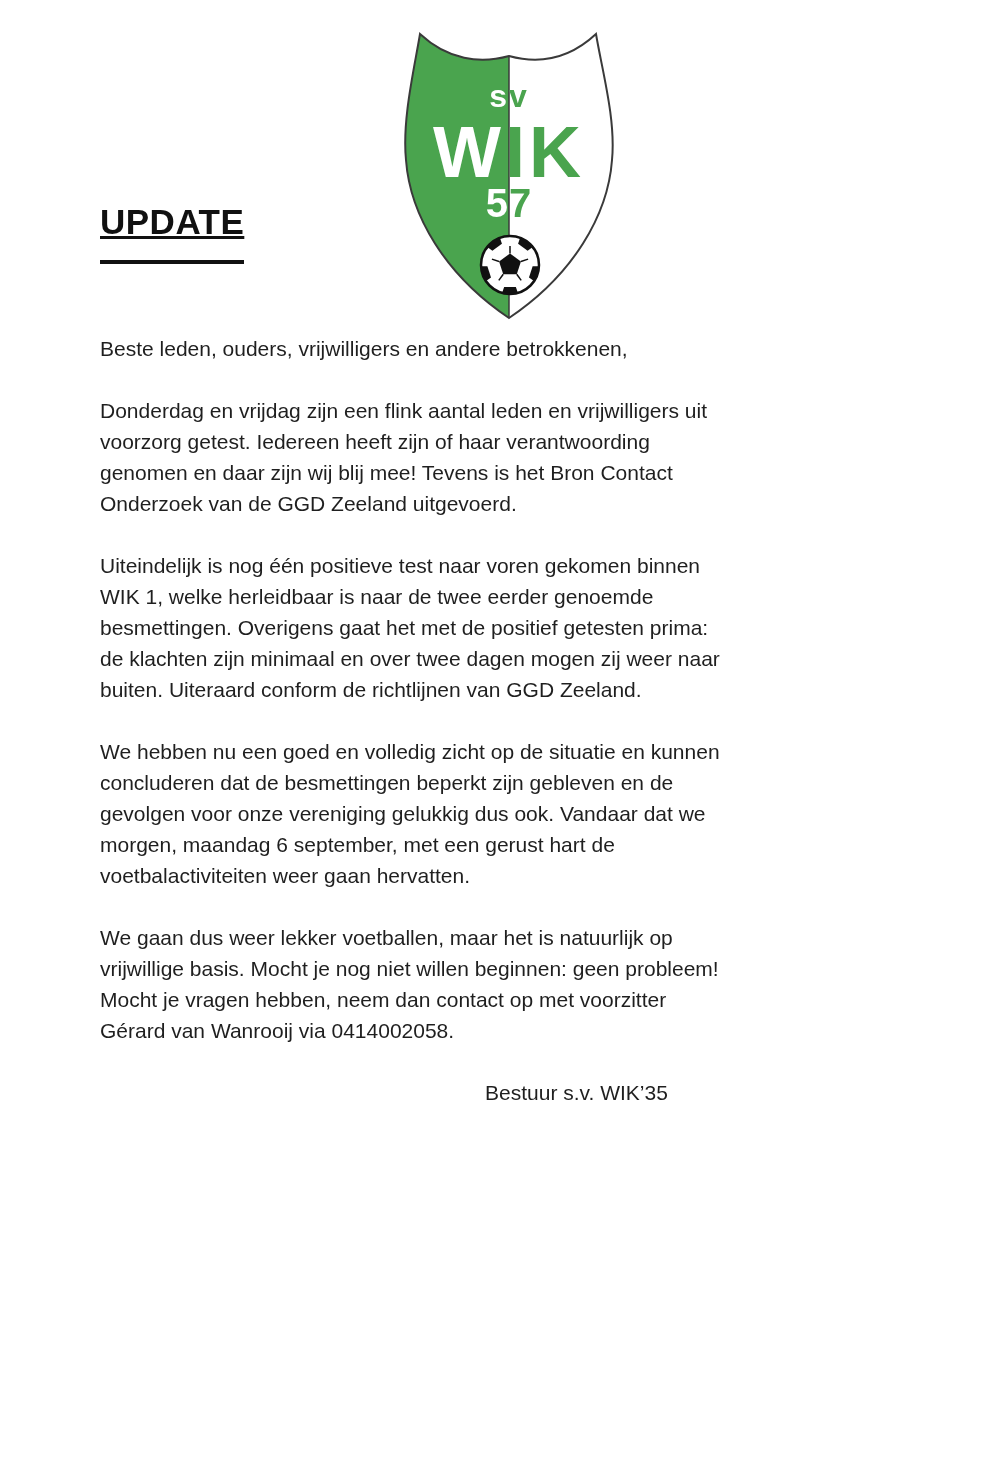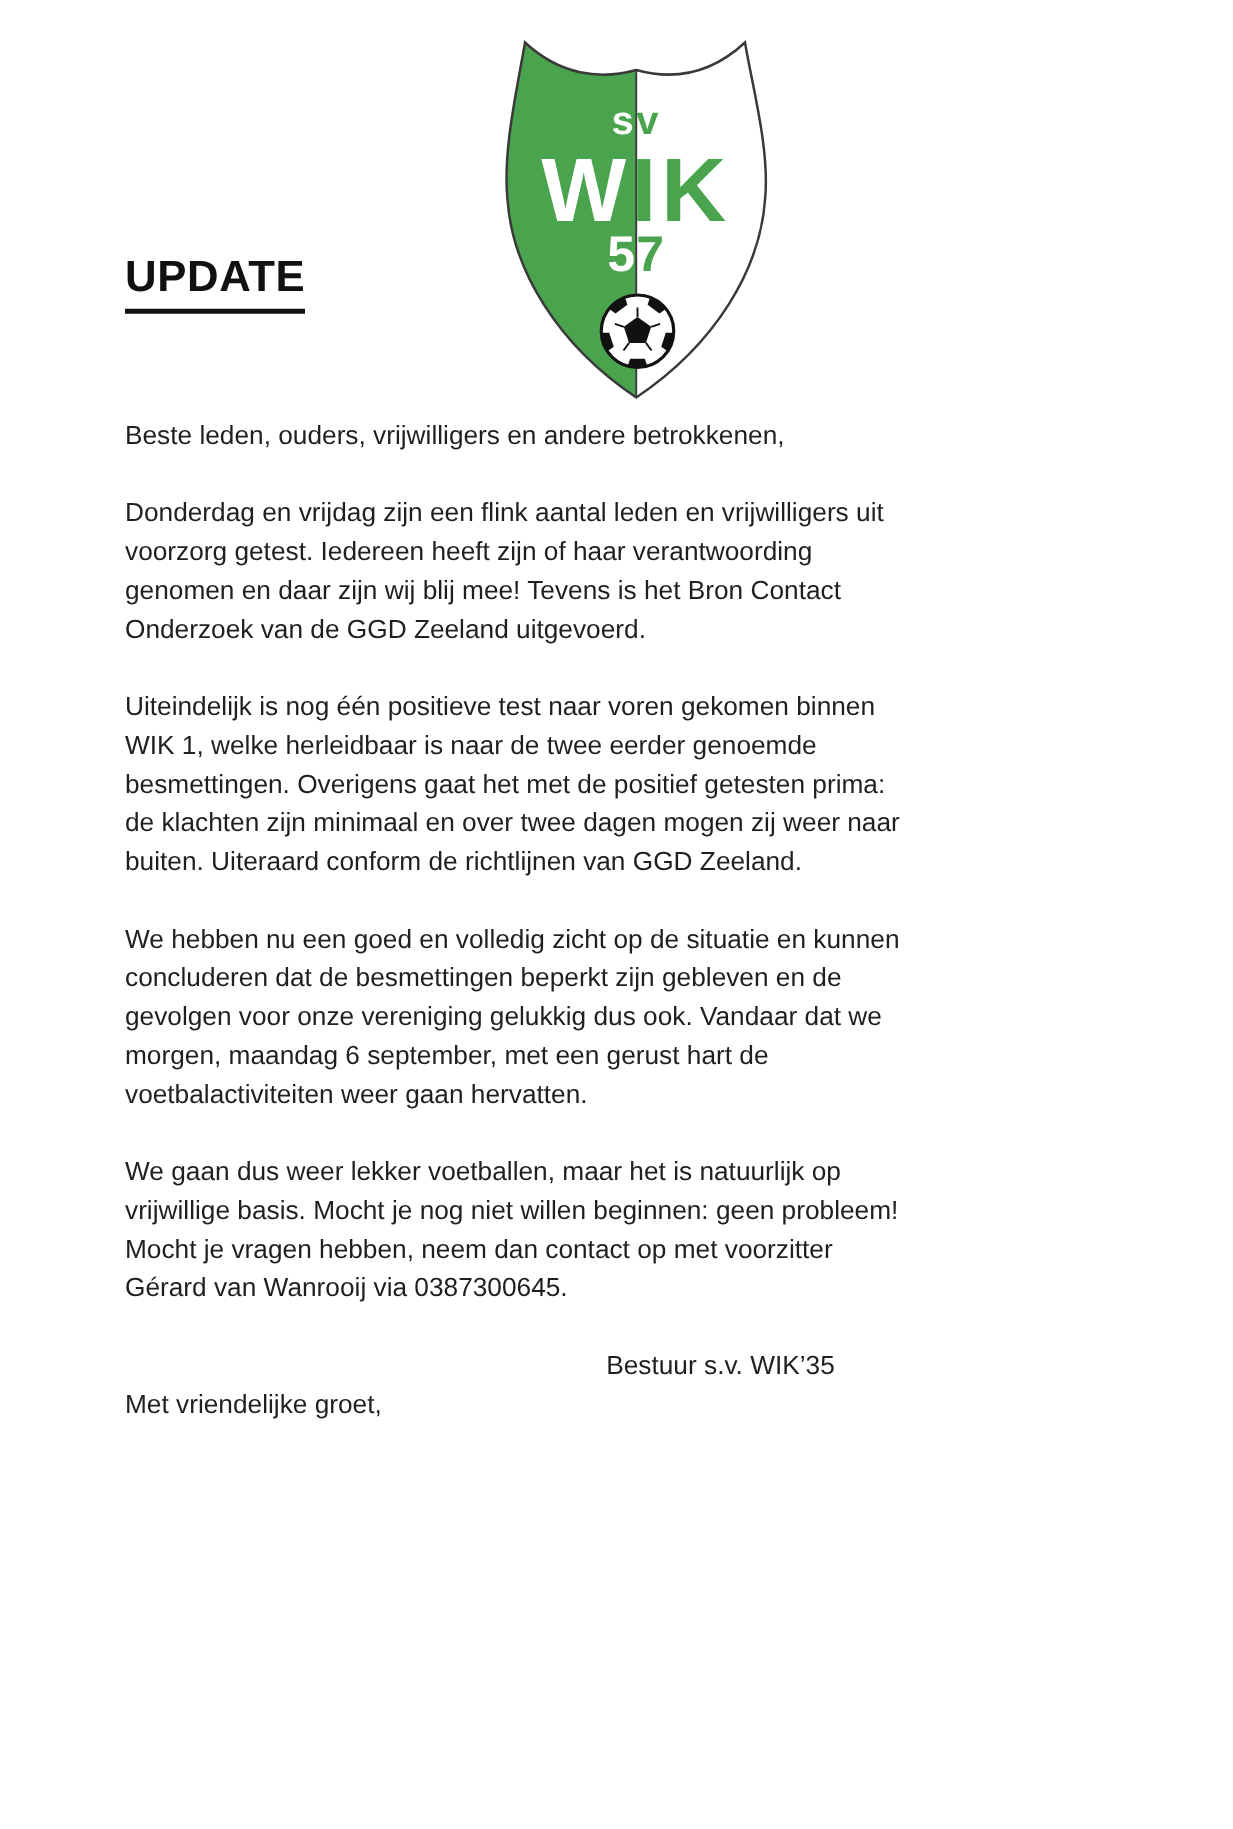--- a/index.html
+++ b/index.html
@@ -30,21 +30,22 @@
     top: 202px;
     margin: 0;
     font-size: 35px;
     font-weight: bold;
     color: #111111;
     letter-spacing: 0.5px;
   }
   .update-heading .underlined {
     display: inline-block;
     border-bottom: 4px solid #111111;
-    padding-bottom: 5px;
+    padding-bottom: 18px;
+    text-decoration: underline;
   }
   .letter-body {
     position: absolute;
     left: 100px;
     top: 333px;
     width: 880px;
     font-size: 21px;
     line-height: 31px;
   }
   .letter-body p {
@@ -141,20 +142,19 @@
 de klachten zijn minimaal en over twee dagen mogen zij weer naar
 buiten. Uiteraard conform de richtlijnen van GGD Zeeland.</p>
     <p>We hebben nu een goed en volledig zicht op de situatie en kunnen
 concluderen dat de besmettingen beperkt zijn gebleven en de
 gevolgen voor onze vereniging gelukkig dus ook. Vandaar dat we
 morgen, maandag 6 september, met een gerust hart de
 voetbalactiviteiten weer gaan hervatten.</p>
     <p>We gaan dus weer lekker voetballen, maar het is natuurlijk op
 vrijwillige basis. Mocht je nog niet willen beginnen: geen probleem!
 Mocht je vragen hebben, neem dan contact op met voorzitter
-Gérard van Wanrooij via 0387300645.</p>
+Gérard van Wanrooij via 0414002058.</p>
     <p class="closing">
-      <span class="closing-left">Met vriendelijke groet,</span>
       <span class="closing-right">Bestuur s.v. WIK’35</span>
     </p>
   </div>
 
 </div>
 
 </body></html>

